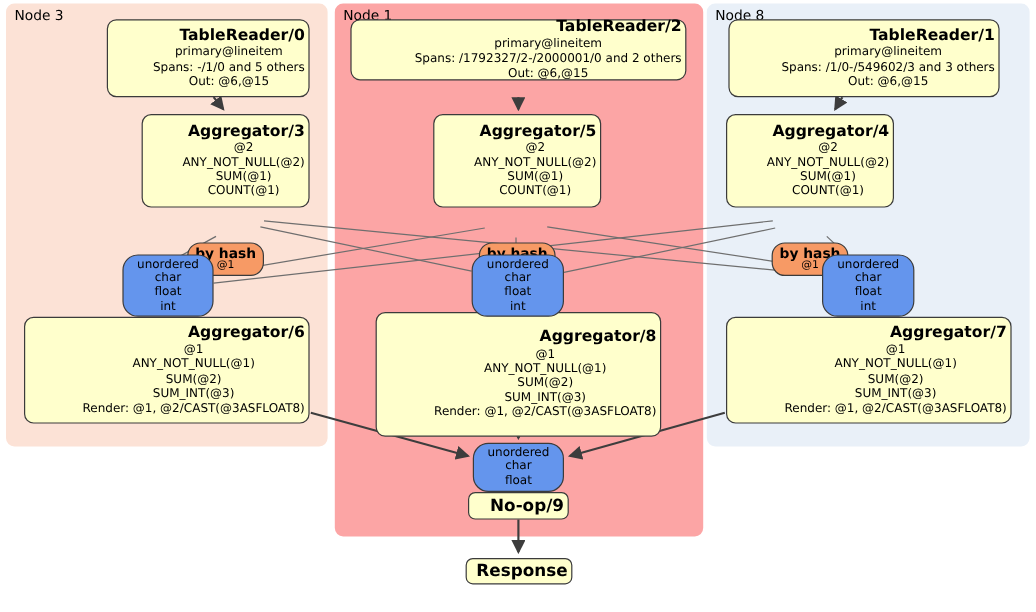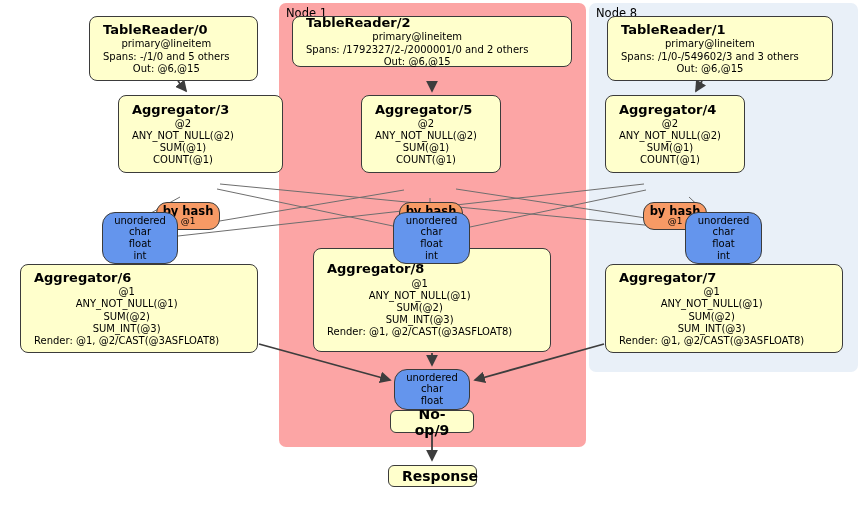--- a/index.html
+++ b/index.html
@@ -2,40 +2,43 @@
 <html><head>
 <meta charset="utf-8">
 <style>
   html,body{margin:0;padding:0;background:#ffffff;font-family:"DejaVu Sans",sans-serif;}
   .canvas{position:relative;width:863px;height:510px;background:#ffffff;overflow:hidden;}
   .region{position:absolute;border-radius:7px;z-index:0;}
   .region-label{position:absolute;top:3px;left:7px;font-size:11.5px;color:#000;}
   .edges{position:absolute;left:0;top:0;z-index:1;}
   .pbox{position:absolute;background:#ffffcc;border:1.4px solid #3b3b3b;border-radius:8px;
         box-sizing:border-box;display:flex;flex-direction:column;justify-content:center;
-        align-items:flex-start;text-align:center;color:#000;z-index:2;padding:1px 13px;}
+        align-items:flex-end;text-align:center;color:#000;z-index:2;padding:1px 3px;}
   .ptitle{font-weight:bold;font-size:13px;line-height:1.25;}
   .plines{font-size:10px;line-height:1.22;}
   .rbox{position:absolute;background:#f79a65;border:1.4px solid #3b3b3b;border-radius:11px;
         box-sizing:border-box;display:flex;flex-direction:column;justify-content:center;
         align-items:center;text-align:center;color:#000;z-index:3;margin-top:32px;}
   .rtitle{font-weight:bold;font-size:11.5px;line-height:1.1;}
   .rtag{font-size:9px;line-height:1.1;}
   .sbox{position:absolute;background:#6495ed;border:1.4px solid #3b3b3b;border-radius:13px;
         box-sizing:border-box;display:flex;flex-direction:column;justify-content:center;
         align-items:center;text-align:center;color:#000;z-index:3;}
   .stitle{font-weight:normal;font-size:10px;line-height:1.15;}
   .slines{font-size:10px;line-height:1.18;}
   .bigtitle{font-weight:bold;font-size:14px;}
 </style>
 </head>
 <body>
 
 <div class="canvas">
 
+  <div class="region" style="left:5px;top:3px;width:268px;height:369px;background:#fce2d6">
+    <div class="region-label">Node 3</div>
+  </div>
   <div class="region" style="left:279px;top:3px;width:307px;height:444px;background:#fca5a5">
     <div class="region-label">Node 1</div>
   </div>
   <div class="region" style="left:589px;top:3px;width:269px;height:369px;background:#e9f0f8">
     <div class="region-label">Node 8</div>
   </div>
 
   <svg class="edges" width="863" height="510" viewBox="0 0 863 510">
     <defs>
       <marker id="arrow" viewBox="0 0 10 10" refX="8.5" refY="5" markerWidth="6.5" markerHeight="6.5" orient="auto">
@@ -65,21 +68,21 @@
   </svg>
 
   <div class="pbox" style="left:89px;top:16px;width:169px;height:65px">
     <div class="ptitle">TableReader/0</div>
     <div class="plines">
         <div>primary@lineitem</div>
         <div>Spans: -/1/0 and 5 others</div>
         <div>Out: @6,@15</div>
       </div>
   </div>
-  <div class="pbox" style="left:118px;top:95px;width:165px;height:78px">
+  <div class="pbox" style="left:118px;top:95px;width:140px;height:78px">
     <div class="ptitle">Aggregator/3</div>
     <div class="plines">
         <div>@2</div>
         <div>ANY_NOT_NULL(@2)</div>
         <div>SUM(@1)</div>
         <div>COUNT(@1)</div>
       </div>
   </div>
   <div class="rbox" style="left:156px;top:170px;width:64px;height:28px">
     <div class="rtitle">by hash</div>
@@ -126,21 +129,21 @@
     <div class="rtag">@1</div>
   </div>
   <div class="sbox" style="left:393px;top:212px;width:77px;height:52px">
     <div class="stitle">unordered</div>
     <div class="slines">
         <div>char</div>
         <div>float</div>
         <div>int</div>
       </div>
   </div>
-  <div class="pbox" style="left:313px;top:248px;width:238px;height:104px">
+  <div class="pbox" style="left:313px;top:260px;width:238px;height:104px">
     <div class="ptitle">Aggregator/8</div>
     <div class="plines">
         <div>@1</div>
         <div>ANY_NOT_NULL(@1)</div>
         <div>SUM(@2)</div>
         <div>SUM_INT(@3)</div>
         <div>Render: @1, @2/CAST(@3ASFLOAT8)</div>
       </div>
   </div>
 

